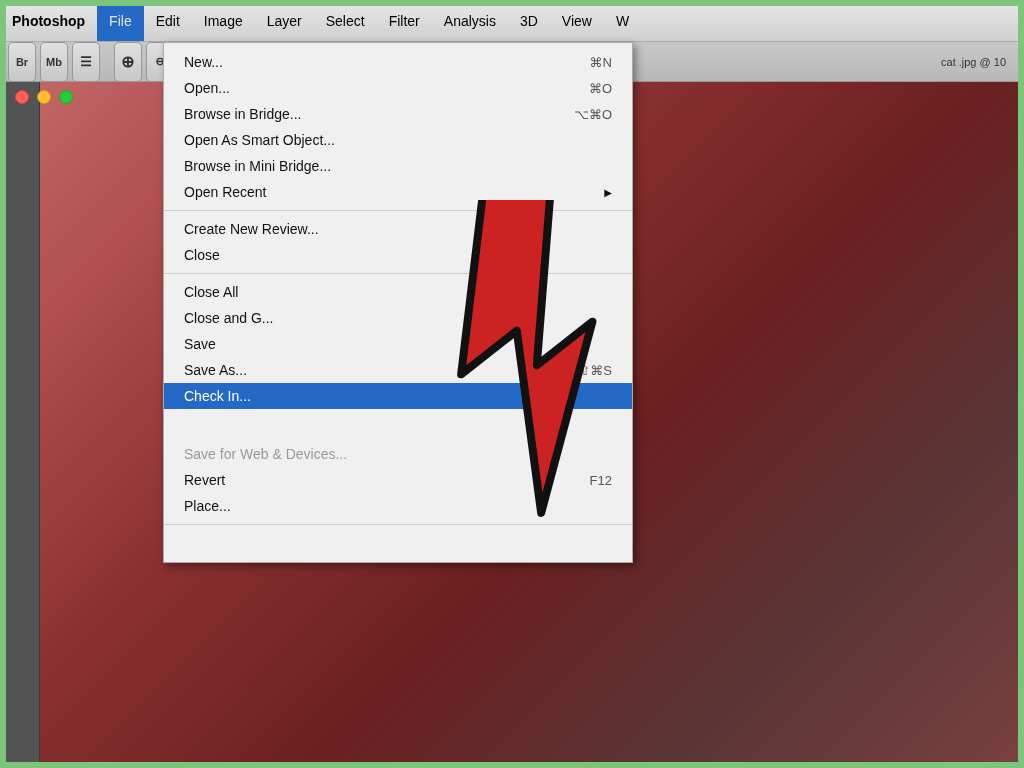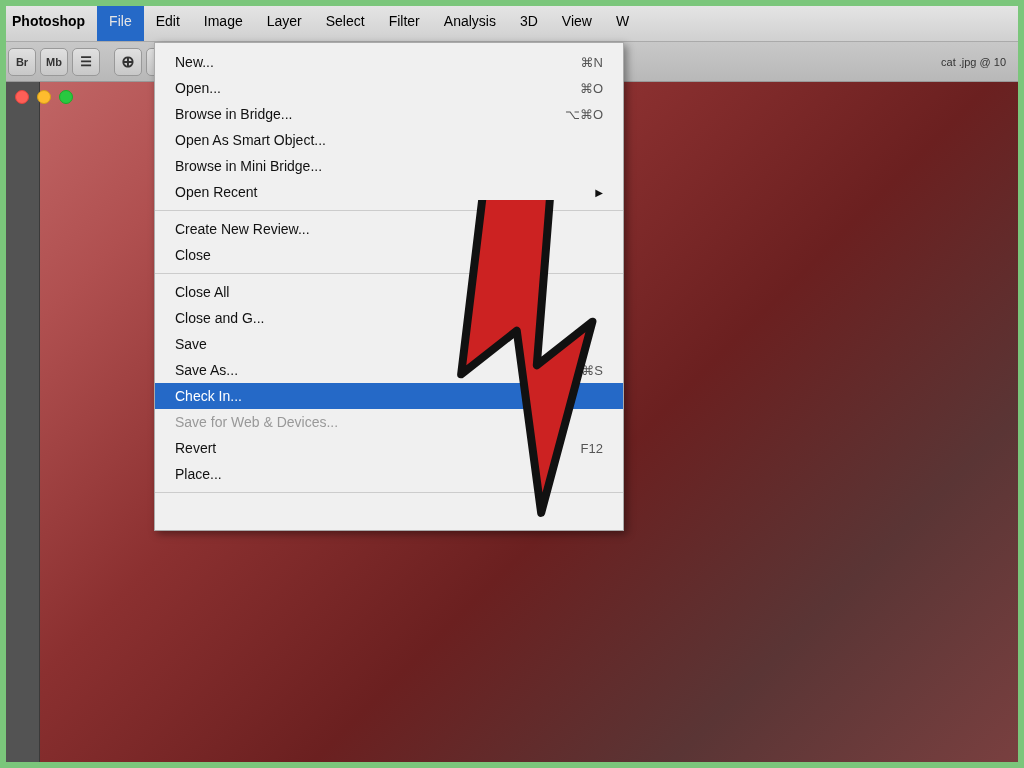--- a/index.html
+++ b/index.html
@@ -74,21 +74,21 @@
       border-bottom: 1px solid #999;
       display: flex;
       align-items: center;
       padding: 0 8px;
       gap: 4px;
       z-index: 50;
     }
 
     .toolbar-icon-btn {
       width: 28px;
-      height: 28px;
+      height: 40px;
       background: linear-gradient(to bottom, #e0e0e0, #c8c8c8);
       border: 1px solid #999;
       border-radius: 5px;
       display: flex;
       align-items: center;
       justify-content: center;
       font-size: 11px;
       cursor: pointer;
       color: #333;
       font-weight: bold;
@@ -161,21 +161,21 @@
       height: 686px;
       background: #535353;
       z-index: 40;
       border-right: 1px solid #3a3a3a;
     }
 
     
     .dropdown-menu {
       position: absolute;
       top: 42px;
-      left: 154px;
+      left: 163px;
       width: 470px;
       background: #f0f0f0;
       border: 1px solid #aaa;
       box-shadow: 3px 3px 8px rgba(0,0,0,0.4);
       z-index: 80;
       padding: 6px 0;
     }
 
     .menu-item {
       display: flex;
@@ -189,20 +189,21 @@
     }
 
     .menu-item.highlighted {
       background: #2569c7;
       color: white;
     }
 
     .menu-item.disabled {
       color: #999;
       cursor: default;
+      margin-top: 32px;
     }
 
     .menu-shortcut {
       margin-left: auto;
       font-size: 13px;
       color: #555;
     }
 
     .menu-item.highlighted .menu-shortcut {
       color: #ddd;

